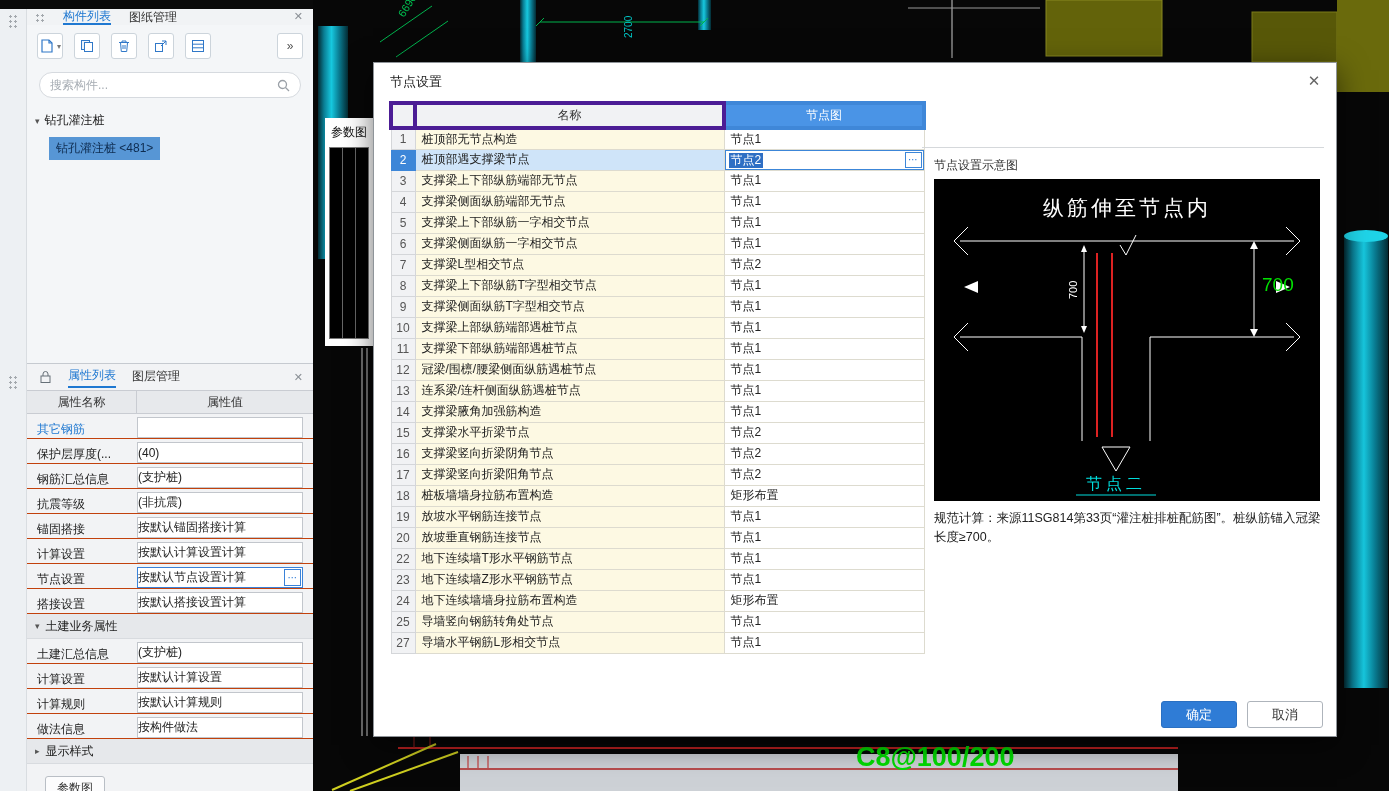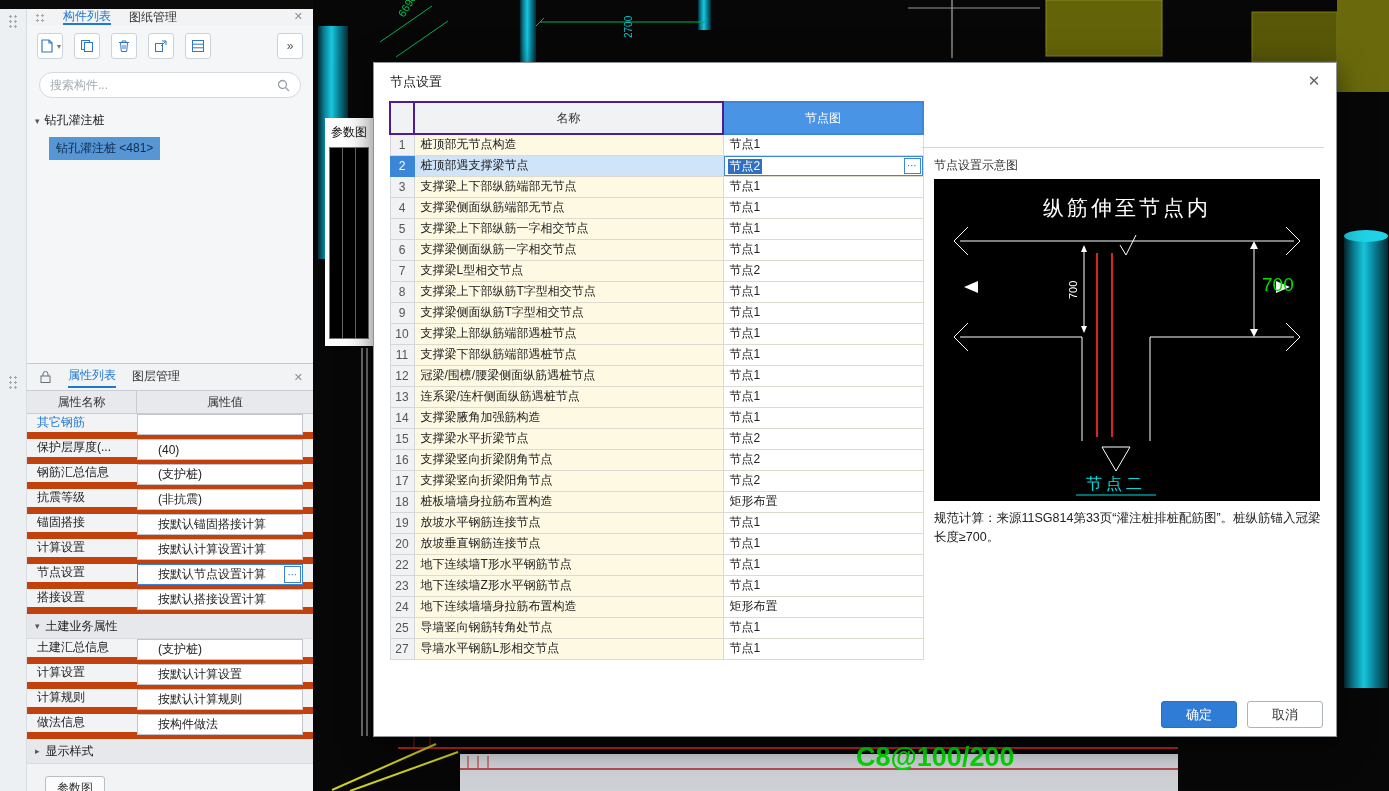--- a/index.html
+++ b/index.html
@@ -45,37 +45,37 @@
 
   .props{border-top:1px solid #c6cad0;background:#f2f3f5;flex-shrink:0}
   .props-tabs{height:26px;display:flex;align-items:center;gap:16px;padding-left:12px;position:relative}
   .ptab{font-size:12px;color:#333;padding-bottom:2px}
   .ptab.active{color:#1f78d1;border-bottom:2px solid #1f78d1}
   .props-close{position:absolute;right:10px;font-size:11px;color:#8a8f95}
   .pg-header{display:flex;height:24px;border-top:1px solid #c9ccd2;border-bottom:1px solid #c9ccd2;background:#e7e9ec}
   .pg-header .h1{width:110px;border-right:1px solid #c9ccd2}
   .pg-header .h1,.pg-header .h2{display:flex;align-items:center;justify-content:center;font-size:12px;color:#333;flex-shrink:0}
   .pg-header .h2{flex:1}
-  .prop-row{display:flex;height:25px;align-items:flex-start;background:#f2f3f5;border-bottom:7px solid #c2410c}
+  .prop-row{display:flex;height:25px;align-items:flex-end;background:#f2f3f5;border-bottom:1px solid #c2410c}
   .p-name{width:110px;padding-left:10px;font-size:12px;color:#222;flex-shrink:0;white-space:nowrap;overflow:hidden}
   .p-name.blue{color:#1f78d1}
   .p-val{flex:1;padding:0 10px 0 0}
-  .p-box{height:21px;border:1px solid #c2c6cc;background:#fff;font-size:12px;color:#222;padding:0 20px;white-space:nowrap;overflow:hidden;display:flex;align-items:center;position:relative}
+  .p-box{height:21px;border:1px solid #c2c6cc;background:#fff;font-size:12px;color:#222;padding:0 0;white-space:nowrap;overflow:hidden;display:flex;align-items:center;position:relative}
   .p-box.editing{border:1px solid #3a82d8;padding-right:19px}
   .mini-ellipsis{position:absolute;right:1px;top:1px;width:17px;height:17px;border:1px solid #3a82d8;color:#2e7bd6;font-size:10px;display:flex;align-items:center;justify-content:center;background:#fff}
   .prop-group{display:flex;align-items:center;height:25px;background:#e6e8eb;border-bottom:1px solid #d8dbdf;font-size:12px;color:#222;padding-left:8px;gap:6px}
   .tri{font-size:9px;color:#555}
   .param-btn{margin:12px 0 0 18px;width:60px;height:24px;border:1px solid #b9bec5;border-radius:3px;background:#fcfcfd;font-size:12px;color:#333;display:flex;align-items:center;justify-content:center}
 
   
   .dialog{position:absolute;left:373px;top:62px;width:964px;height:675px;background:#fff;border:1px solid #8f9499;box-shadow:0 8px 28px rgba(0,0,0,.55);z-index:3}
   .dlg-title{position:absolute;left:16px;top:10px;font-size:13px;color:#222}
   .dlg-close{position:absolute;right:12px;top:8px;font-size:15px;color:#666;width:20px;height:20px;text-align:center;line-height:20px}
   .node-table{position:absolute;left:15px;top:38px;width:533px;border-collapse:collapse;table-layout:fixed;font-size:12px}
-  .node-table th{height:32px;background:#f1f2f4;border:2px solid #4c1d95;font-weight:normal;color:#333}
+  .node-table th{height:25px;background:#f1f2f4;border:4px solid #4c1d95;font-weight:normal;color:#333}
   .node-table th.blue-h{background:#4a94e6;color:#fff;border-color:#3f87d8}
   .node-table td{height:21px;border:1px solid #dddbcf;padding:0 0 0 6px;overflow:hidden;white-space:nowrap;color:#222}
   .node-table td.c-no{background:#f1f2f4;text-align:center;padding:0;color:#555;border-color:#d4d6d9}
   .node-table td.c-name{background:#fdf9e3}
   .node-table td.c-val{background:#fff}
   .node-table tr.sel td.c-no{background:#3c86d8;color:#fff;border-color:#3c86d8}
   .node-table tr.sel td.c-name{background:#cfe4f9}
   .node-table td.c-val.editing{padding:0;position:relative;box-shadow:inset 0 0 0 1px #3c86d8}
   .seltext{display:inline-block;margin:2px 0 0 4px;background:#2f6fc4;color:#fff;padding:0 2px;font-size:12px;line-height:15px}
   .ellipsis{position:absolute;right:2px;top:2px;width:17px;height:16px;border:1px solid #3c86d8;color:#2e7bd6;display:flex;align-items:center;justify-content:center;font-size:10px;background:#fff}

